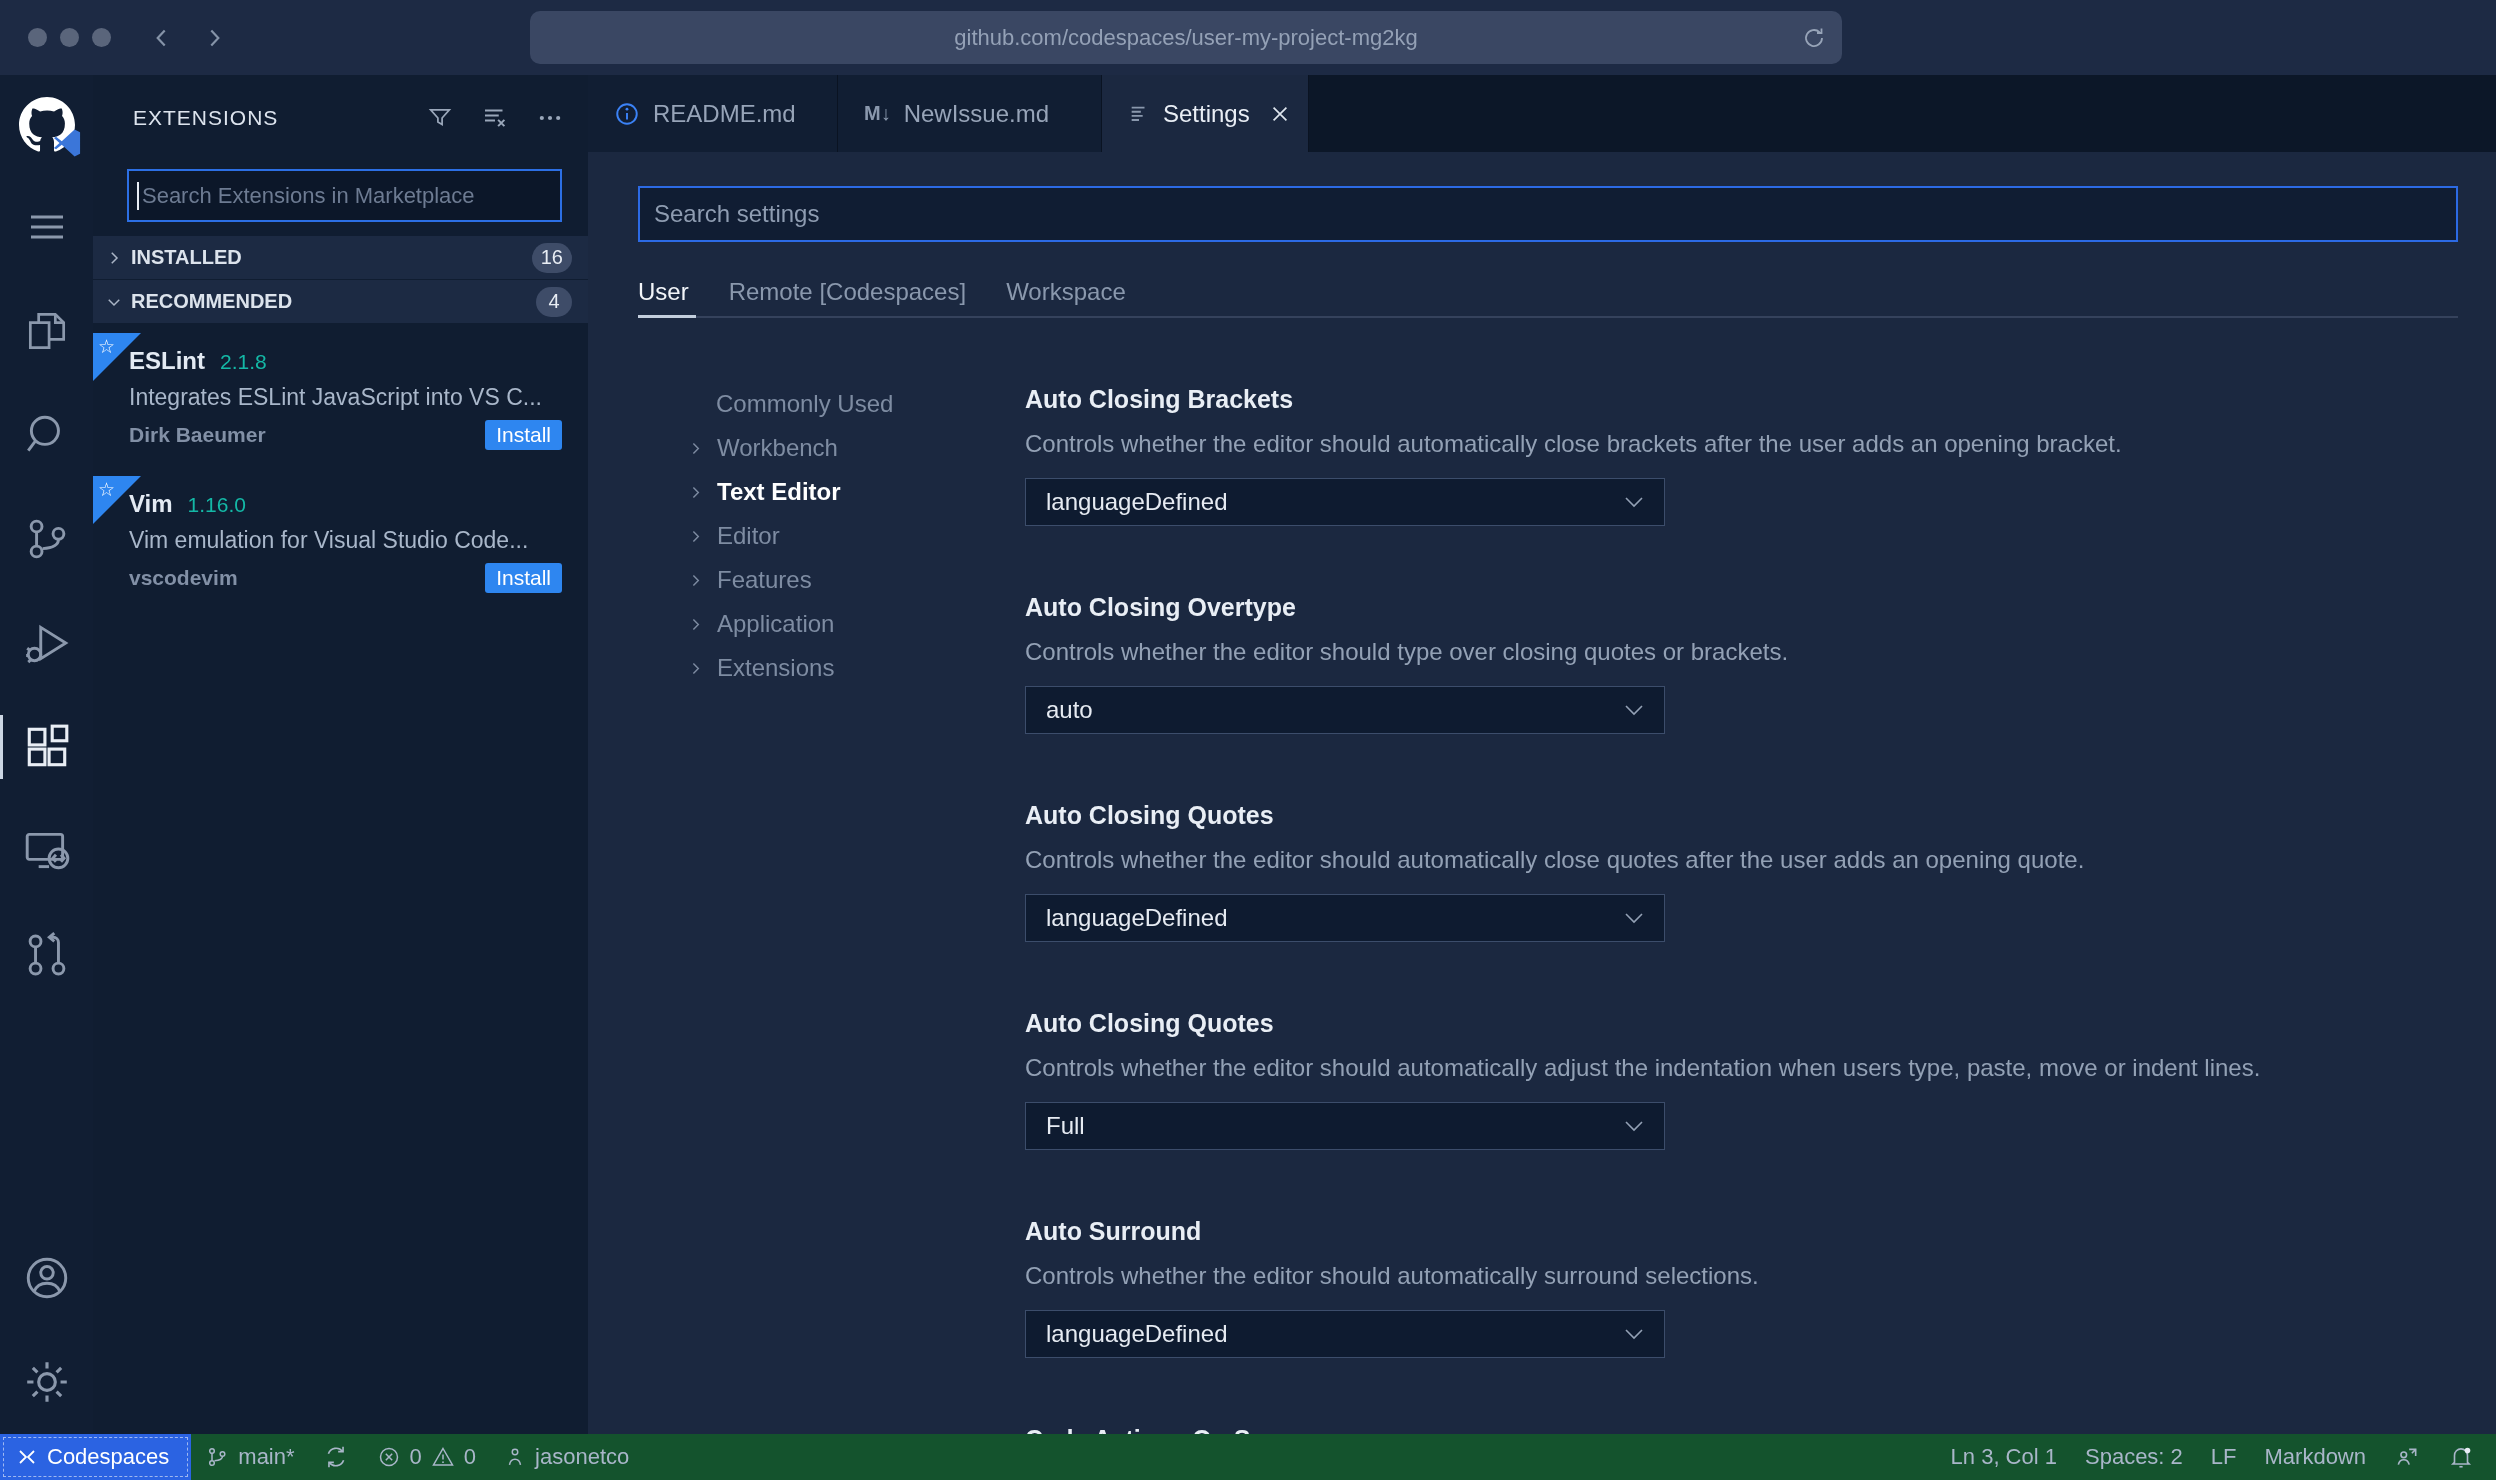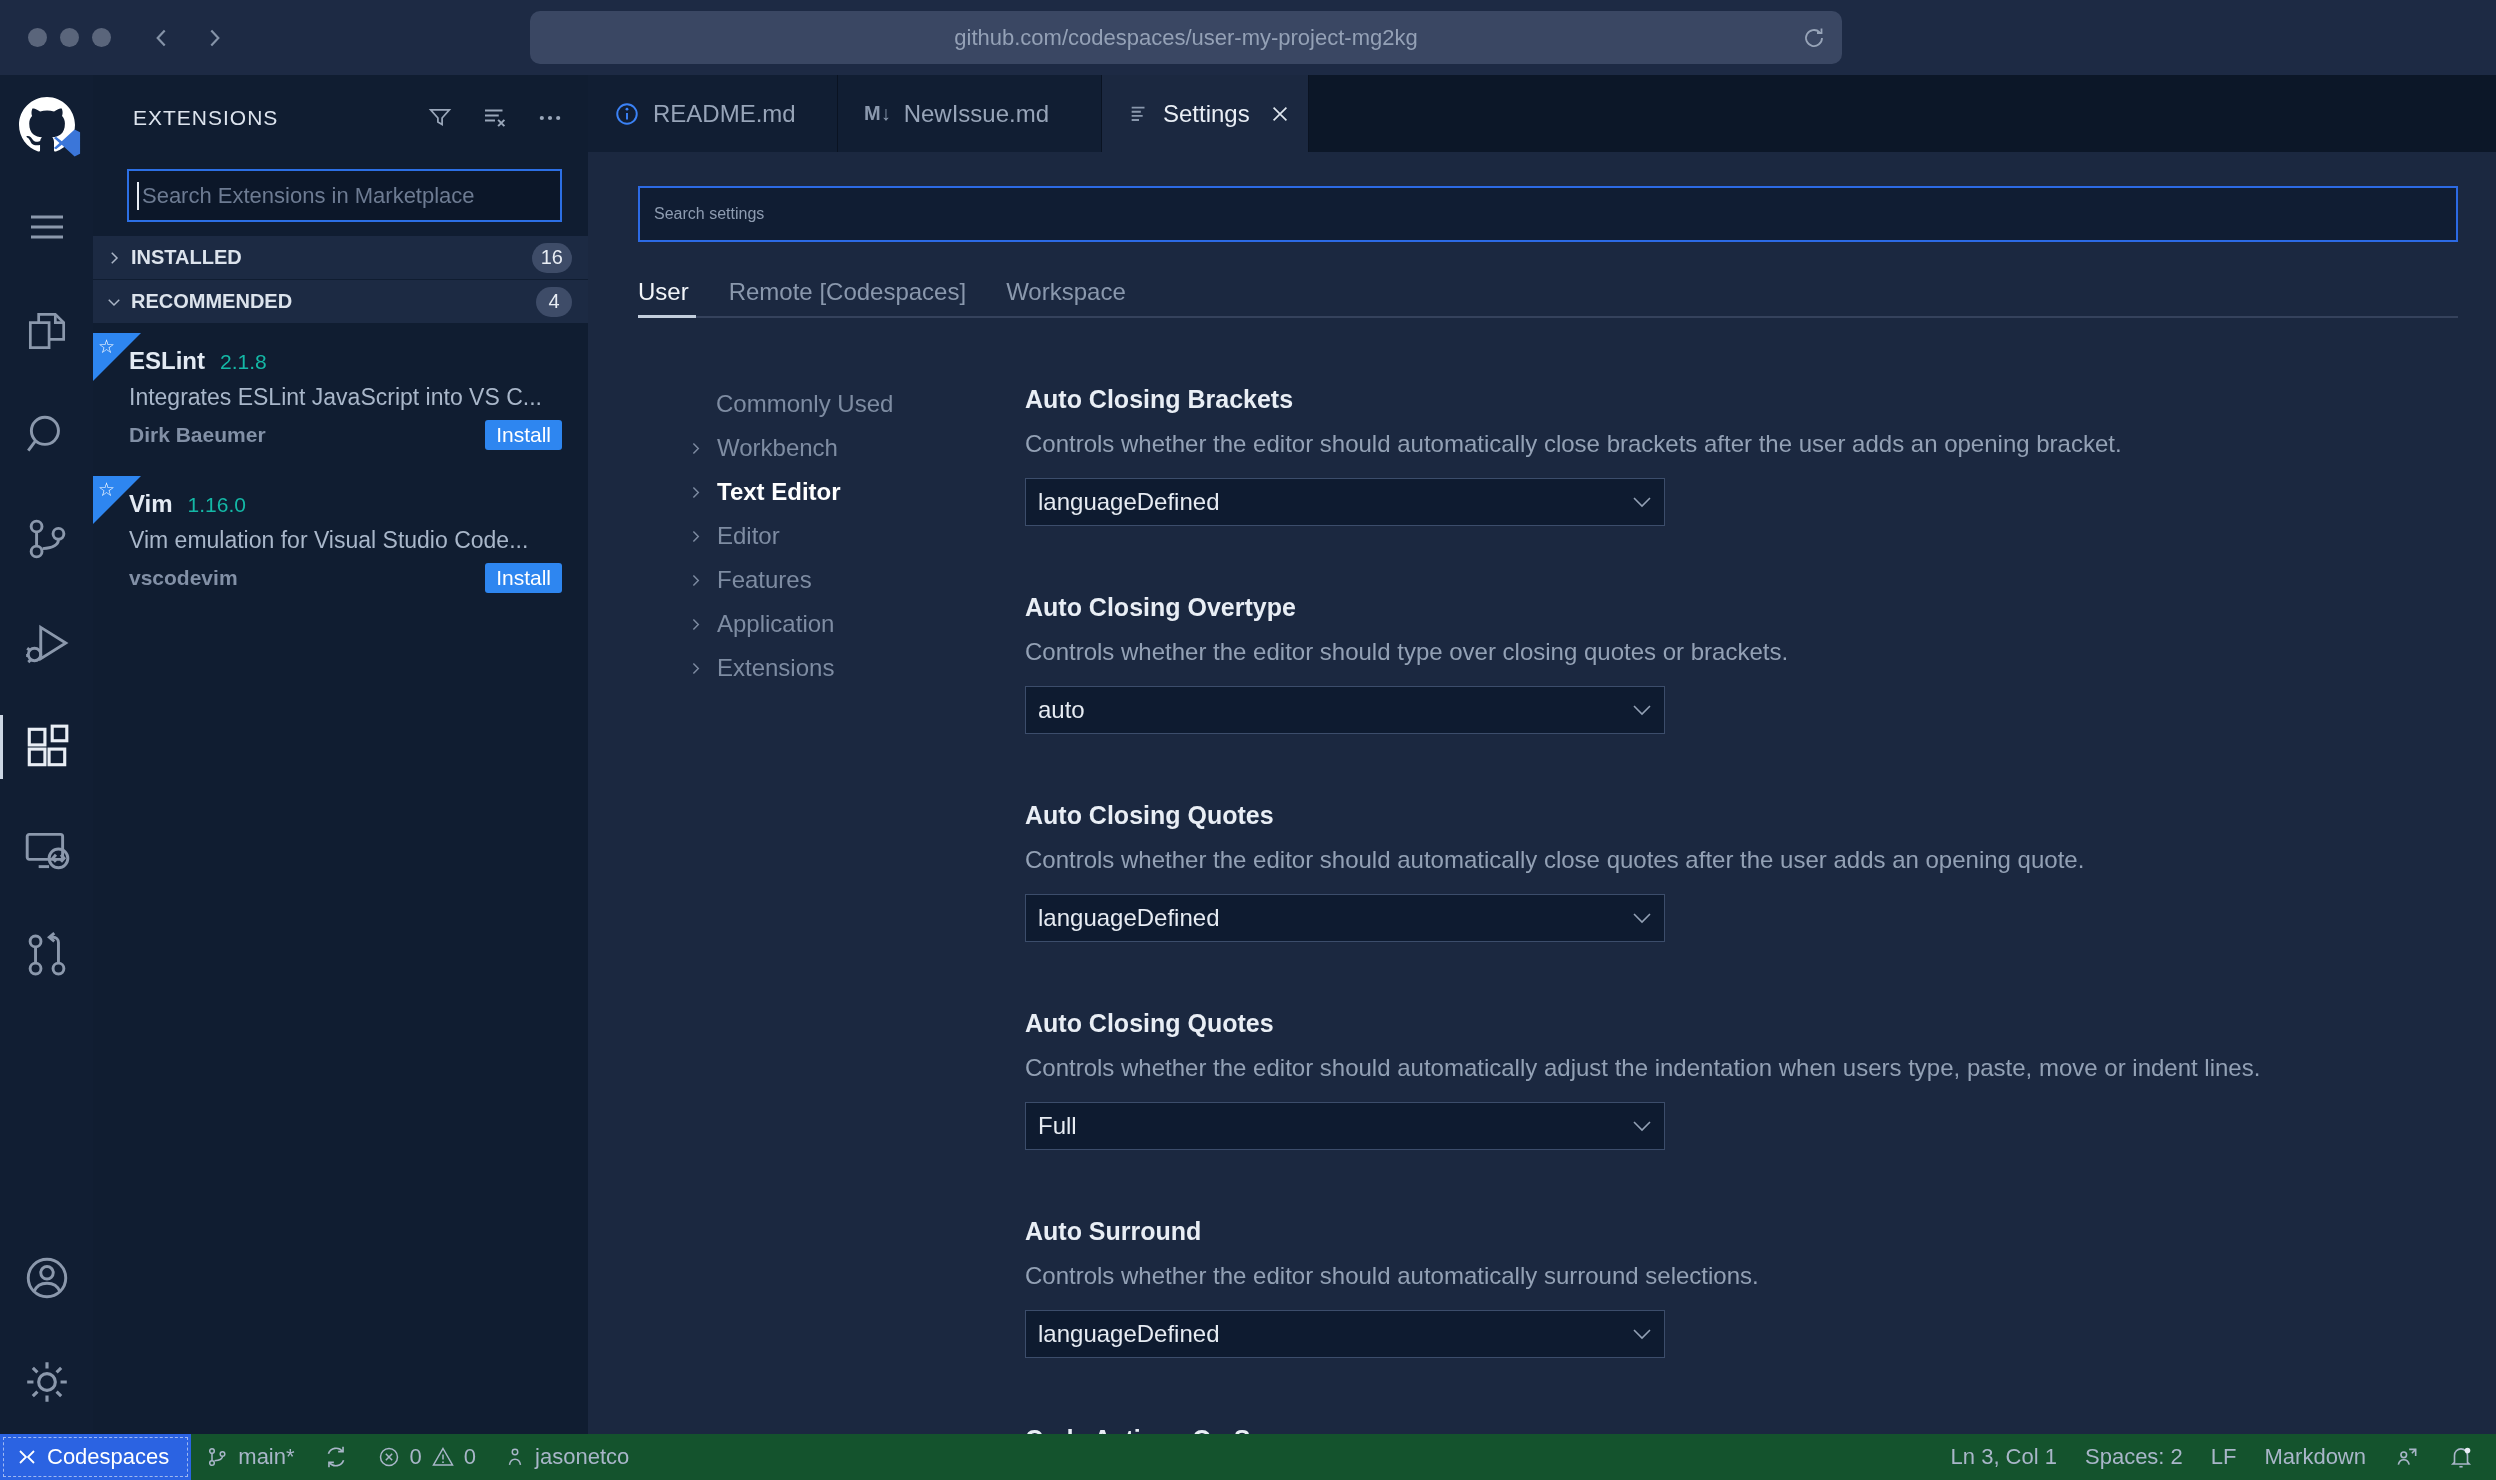--- a/index.html
+++ b/index.html
@@ -66,39 +66,39 @@
   .tabbar { height:77px; background:#0c1728; display:flex; }
   .tab { display:flex; align-items:center; gap:13px; padding:0 26px; background:#111e33;
          border-right:1px solid #0a1322; color:#97a4b8; font-size:24px; }
   .tab.active { background:#1b2840; color:#e9eef5; }
   .tab .close { margin-left:6px; color:#dfe6ee; }
   .md-glyph { font-size:20px; font-weight:bold; color:#8a98ad; }
   .tab-w1 { width:250px; } .tab-w2 { width:264px; } .tab-w3 { width:207px; }
 
   .settings { flex:1; overflow:hidden; padding:34px 38px 0 50px; position:relative; }
   .set-search { width:100%; height:56px; background:#101d33; border:2px solid #2c6ae4;
-                color:#f9a8d4; font-size:16px; padding:0 14px; outline:none; font-family:inherit; }
+                color:#f9a8d4; font-size:24px; padding:0 14px; outline:none; font-family:inherit; }
   .set-search::placeholder { color:#8e9cb1; }
   .scopes { margin-top:36px; height:40px; display:flex; gap:40px; position:relative;
             border-bottom:2px solid #35425c; }
   .scope { font-size:24px; color:#8a98ad; }
   .scope.active { color:#f2f5f9; }
   .scope-ind { position:absolute; left:0; bottom:-2px; width:58px; height:3px; background:#c3cedd; }
   .set-body { display:flex; margin-top:64px; }
   .toc { width:387px; padding-left:49px; flex:none; }
   .toc-item { height:44px; display:flex; align-items:center; gap:13px; color:#7e8ca2; font-size:24px; }
   .toc-item.noarrow { padding-left:29px; }
   .toc-item.active { color:#fff; font-weight:bold; }
   .toc-chev { color:#7e8ca2; }
   .slist { flex:1; min-width:0; }
   .setting { margin-bottom:64px; }
   .set-title { font-size:25px; font-weight:bold; color:#e9eef5; line-height:34px; margin-bottom:10px; }
   .set-desc { font-size:24px; color:#93a1b5; line-height:36px; margin-bottom:16px; white-space:nowrap; }
   .dropdown { width:640px; height:48px; background:#0e1b30; border:1px solid #3c4d6b;
-              display:flex; align-items:center; padding:0 12px; }
+              display:flex; align-items:center; padding:0 20px; }
   .dd-val { flex:1; color:#e6ebf2; font-size:24px; }
   .dd-chev { color:#93a1b5; }
 
   
   .status { position:absolute; left:0; right:0; bottom:0; height:46px; background:#14532d;
             display:flex; align-items:center; color:#a9b6c9; font-size:22px; }
   .st-item { display:flex; align-items:center; gap:9px; padding:0 14px; height:100%; }
   .st-cs { background:#2b63e2; color:#fff; padding:0 22px 0 14px; outline:1px dashed rgba(255,255,255,.55);
            outline-offset:-4px; }
   .st-right { margin-left:auto; display:flex; height:100%; align-items:center; padding-right:8px; }

